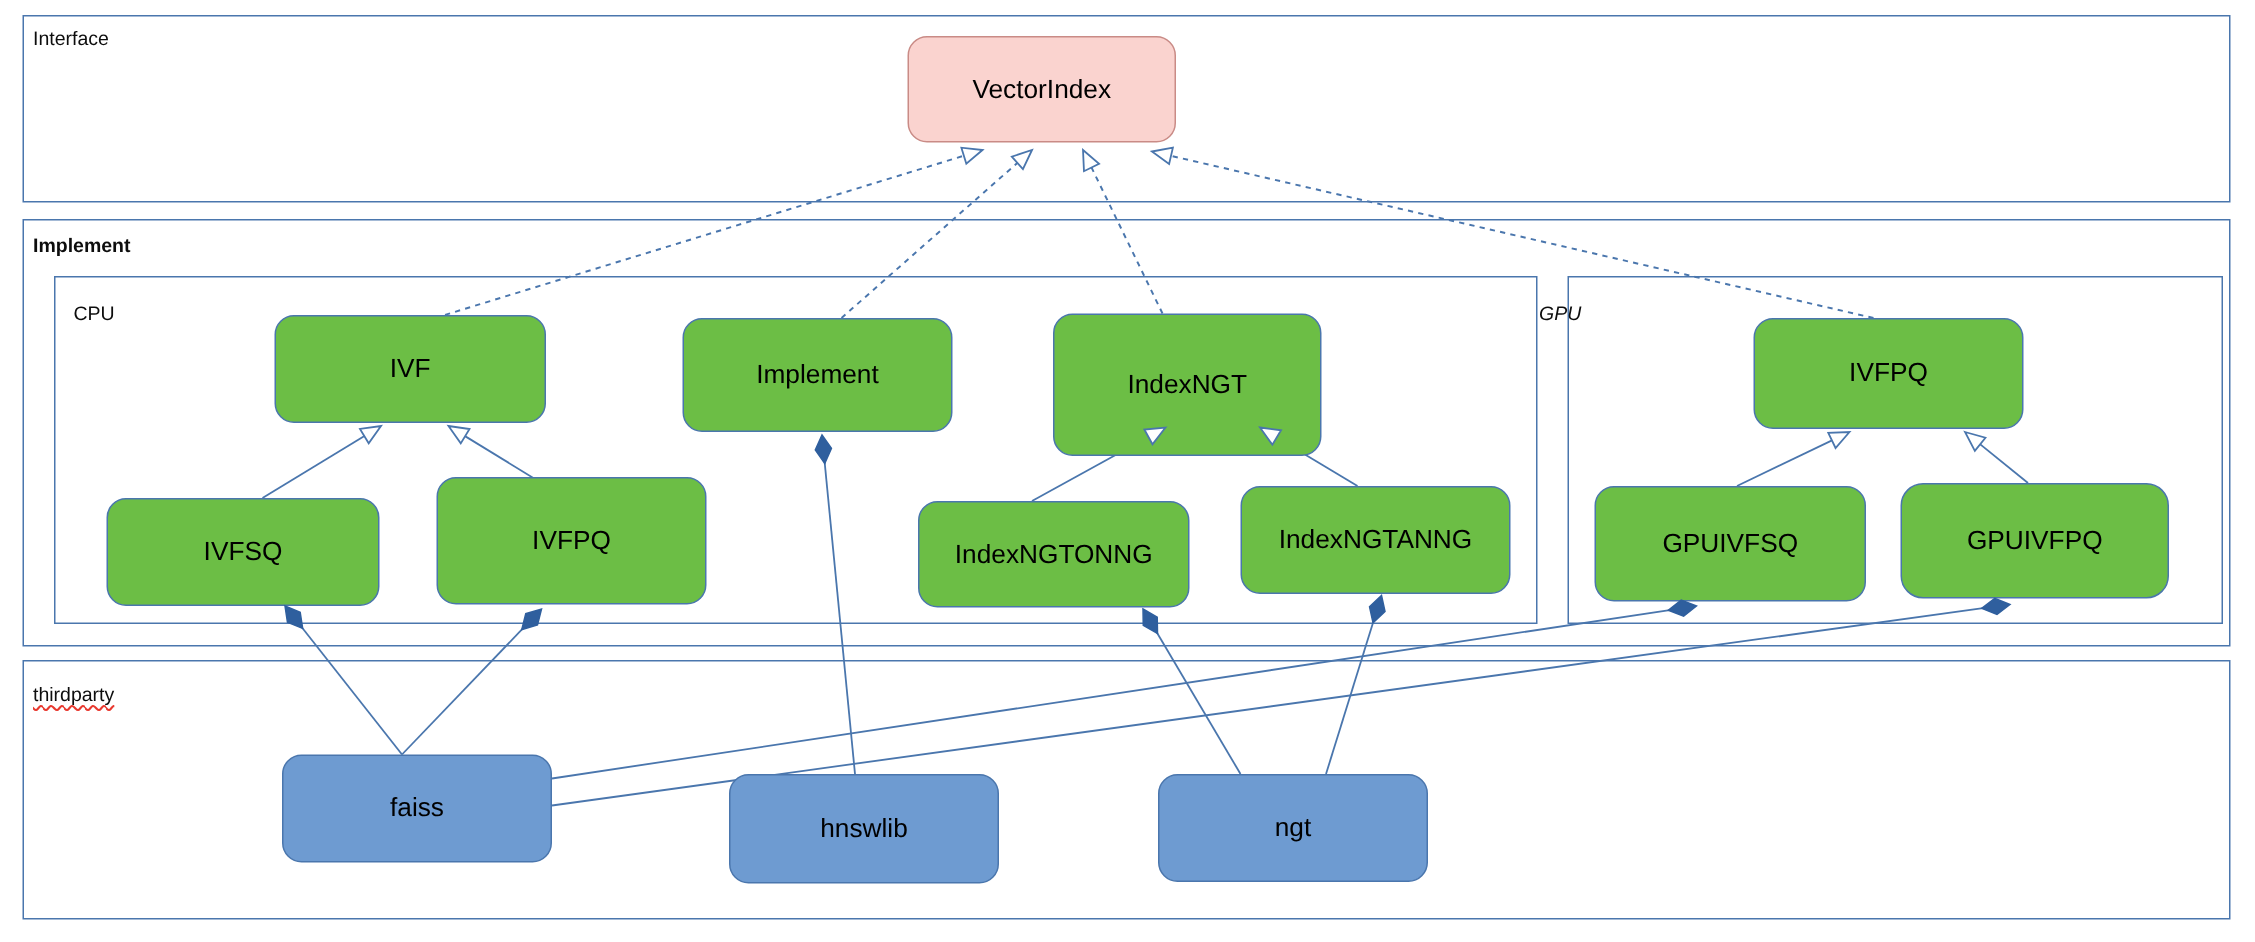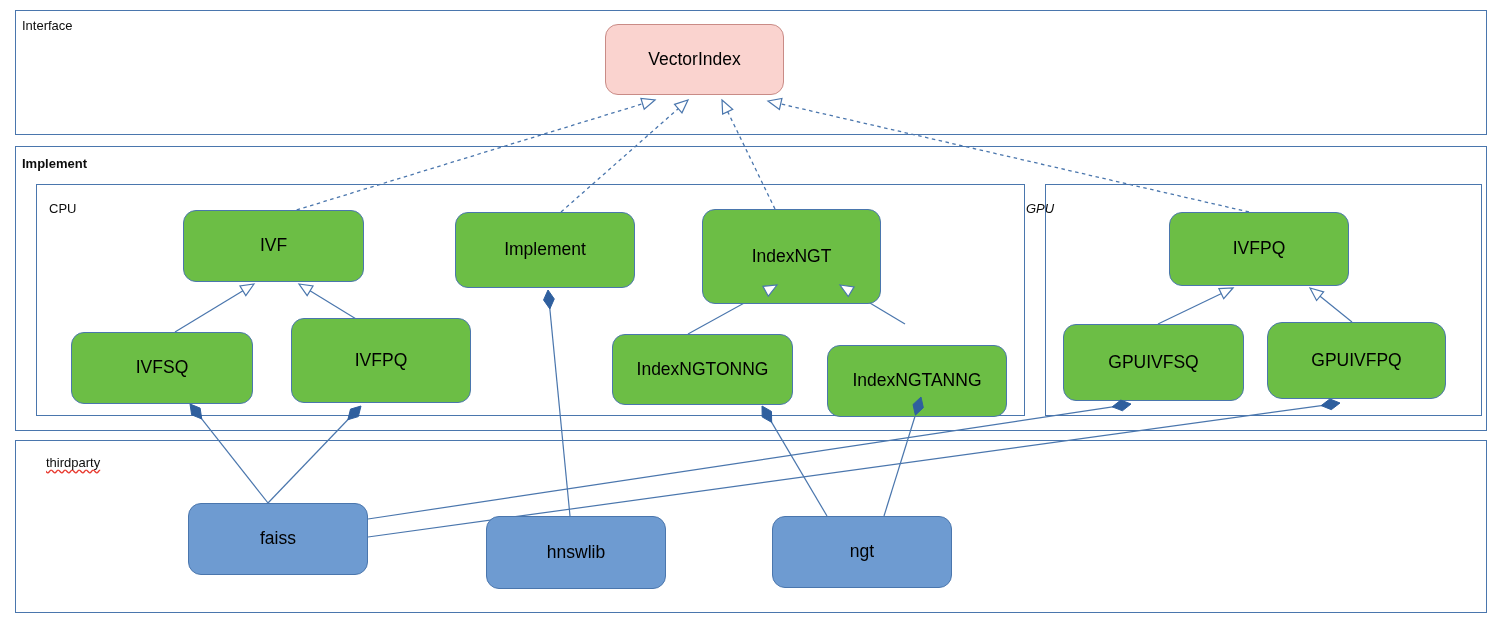--- a/index.html
+++ b/index.html
@@ -84,21 +84,21 @@
   <div id="groups-layer">
       <div class="group" style="left: 15px; top: 10px; width: 1472px; height: 125px;"></div>
       <div class="group-label" style="left: 22px; top: 18px;">Interface</div>
       <div class="group" style="left: 15px; top: 146px; width: 1472px; height: 285px;"></div>
       <div class="group-label" style="left: 22px; top: 156px; font-weight: bold;">Implement</div>
       <div class="group" style="left: 36px; top: 184px; width: 989px; height: 232px;"></div>
       <div class="group-label" style="left: 49px; top: 201px;">CPU</div>
       <div class="group" style="left: 1045px; top: 184px; width: 437px; height: 232px;"></div>
       <div class="group-label" style="left: 1026px; top: 201px; font-style: italic;">GPU</div>
       <div class="group" style="left: 15px; top: 440px; width: 1472px; height: 173px;"></div>
-      <div class="group-label misspelled" style="left: 22px; top: 455px; margin-left: 24px;">thirdparty</div>
+      <div class="group-label misspelled" style="left: 22px; top: 455px;">thirdparty</div>
     </div>
 
   <svg id="edges" viewBox="0 0 1503 628" preserveAspectRatio="none">
       <line x1="290" y1="212" x2="644.4839422506805" y2="103.22684511759944" stroke="#4a76ad" stroke-width="1.3" stroke-dasharray="3.5,3.5" fill="none"></line>
       <line x1="561" y1="212" x2="679.7498881068749" y2="107.27568922858278" stroke="#4a76ad" stroke-width="1.3" stroke-dasharray="3.5,3.5" fill="none"></line>
       <line x1="775" y1="209" x2="726.8101393364092" y2="109.89255071072822" stroke="#4a76ad" stroke-width="1.3" stroke-dasharray="3.5,3.5" fill="none"></line>
       <line x1="1249" y1="212" x2="778.7183031526408" y2="103.47345457368634" stroke="#4a76ad" stroke-width="1.3" stroke-dasharray="3.5,3.5" fill="none"></line>
       <line x1="175" y1="332" x2="244.59922316868534" y2="289.7118644038368" stroke="#4a76ad" stroke-width="1.2" fill="none"></line>
       <line x1="379" y1="333" x2="308.38029856327796" y2="289.74543287000773" stroke="#4a76ad" stroke-width="1.2" fill="none"></line>
       <line x1="688" y1="334" x2="767.3639118453874" y2="290.30526201770806" stroke="#4a76ad" stroke-width="1.2" fill="none"></line>
@@ -115,21 +115,21 @@
     </svg>
 
   <div id="nodes-layer">
       <div class="node pink" style="left: 605px; top: 24px; width: 179px; height: 71px;">VectorIndex</div>
       <div class="node green" style="left: 183px; top: 210px; width: 181px; height: 72px;">IVF</div>
       <div class="node green" style="left: 455px; top: 212px; width: 180px; height: 76px;">Implement</div>
       <div class="node green" style="left: 702px; top: 209px; width: 179px; height: 95px;">IndexNGT</div>
       <div class="node green" style="left: 71px; top: 332px; width: 182px; height: 72px;">IVFSQ</div>
       <div class="node green" style="left: 291px; top: 318px; width: 180px; height: 85px;">IVFPQ</div>
       <div class="node green" style="left: 612px; top: 334px; width: 181px; height: 71px;">IndexNGTONNG</div>
-      <div class="node green" style="left: 827px; top: 324px; width: 180px; height: 72px; margin-top: 21px;">IndexNGTANNG</div>
+      <div class="node green" style="left: 827px; top: 324px; width: 180px; height: 72px;">IndexNGTANNG</div>
       <div class="node green" style="left: 1169px; top: 212px; width: 180px; height: 74px;">IVFPQ</div>
       <div class="node green" style="left: 1063px; top: 324px; width: 181px; height: 77px;">GPUIVFSQ</div>
       <div class="node green" style="left: 1267px; top: 322px; width: 179px; height: 77px; border-radius: 15px;">GPUIVFPQ</div>
       <div class="node blue" style="left: 188px; top: 503px; width: 180px; height: 72px;">faiss</div>
       <div class="node blue" style="left: 486px; top: 516px; width: 180px; height: 73px; text-align: right;">hnswlib</div>
       <div class="node blue" style="left: 772px; top: 516px; width: 180px; height: 72px;">ngt</div>
     </div>
 
   <svg id="edges-front" viewBox="0 0 1503 628" preserveAspectRatio="none">
       <polygon points="655,100 644.2146892652183,109.16717362954385 640.9291742363898,98.45991483023663" fill="#ffffff" stroke="#4a76ad" stroke-width="1.2"></polygon>

